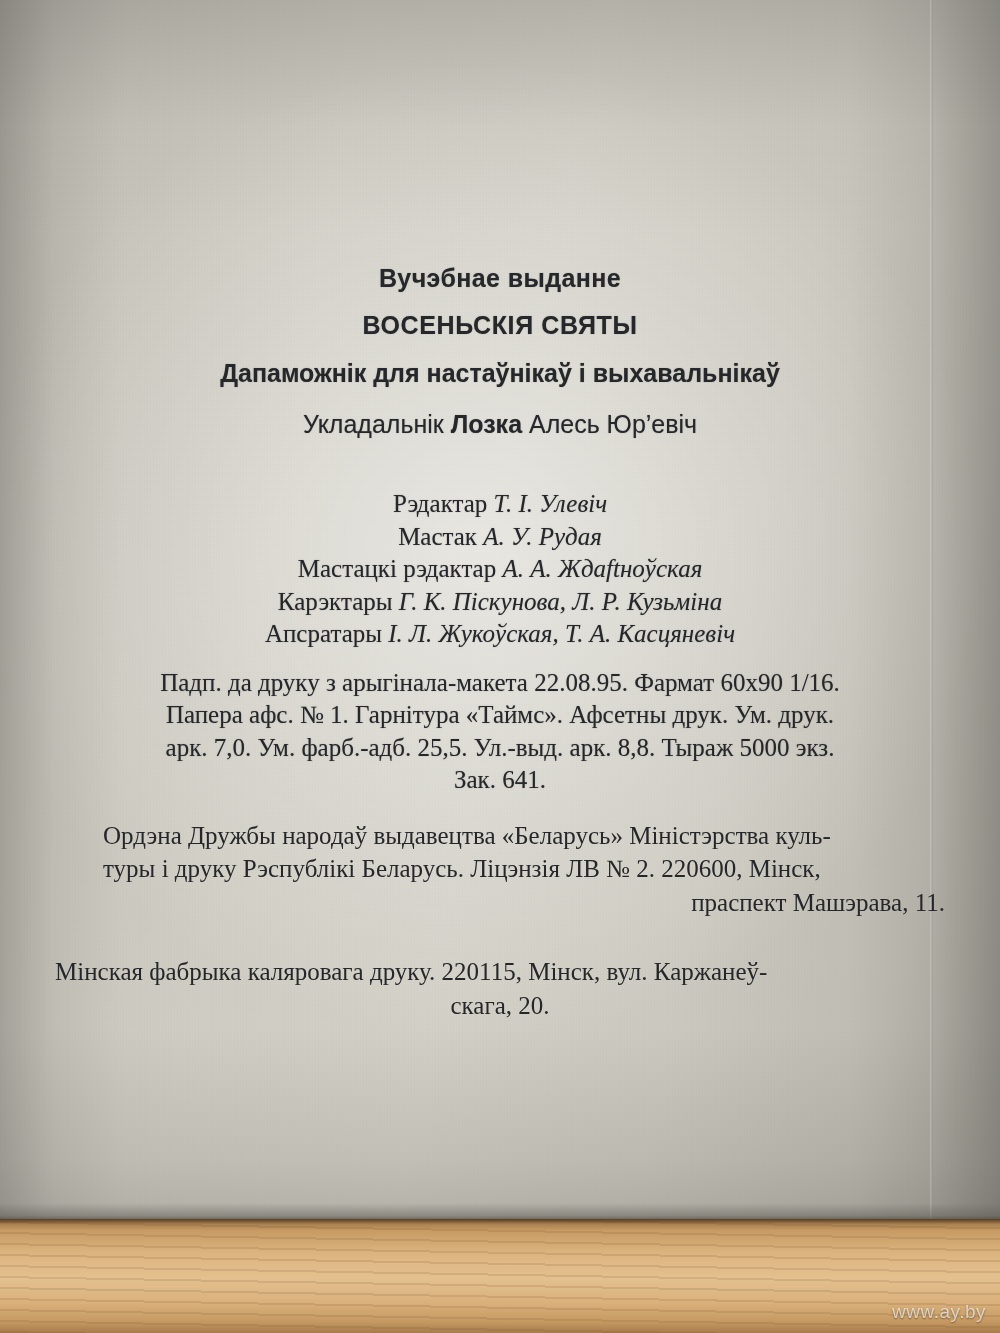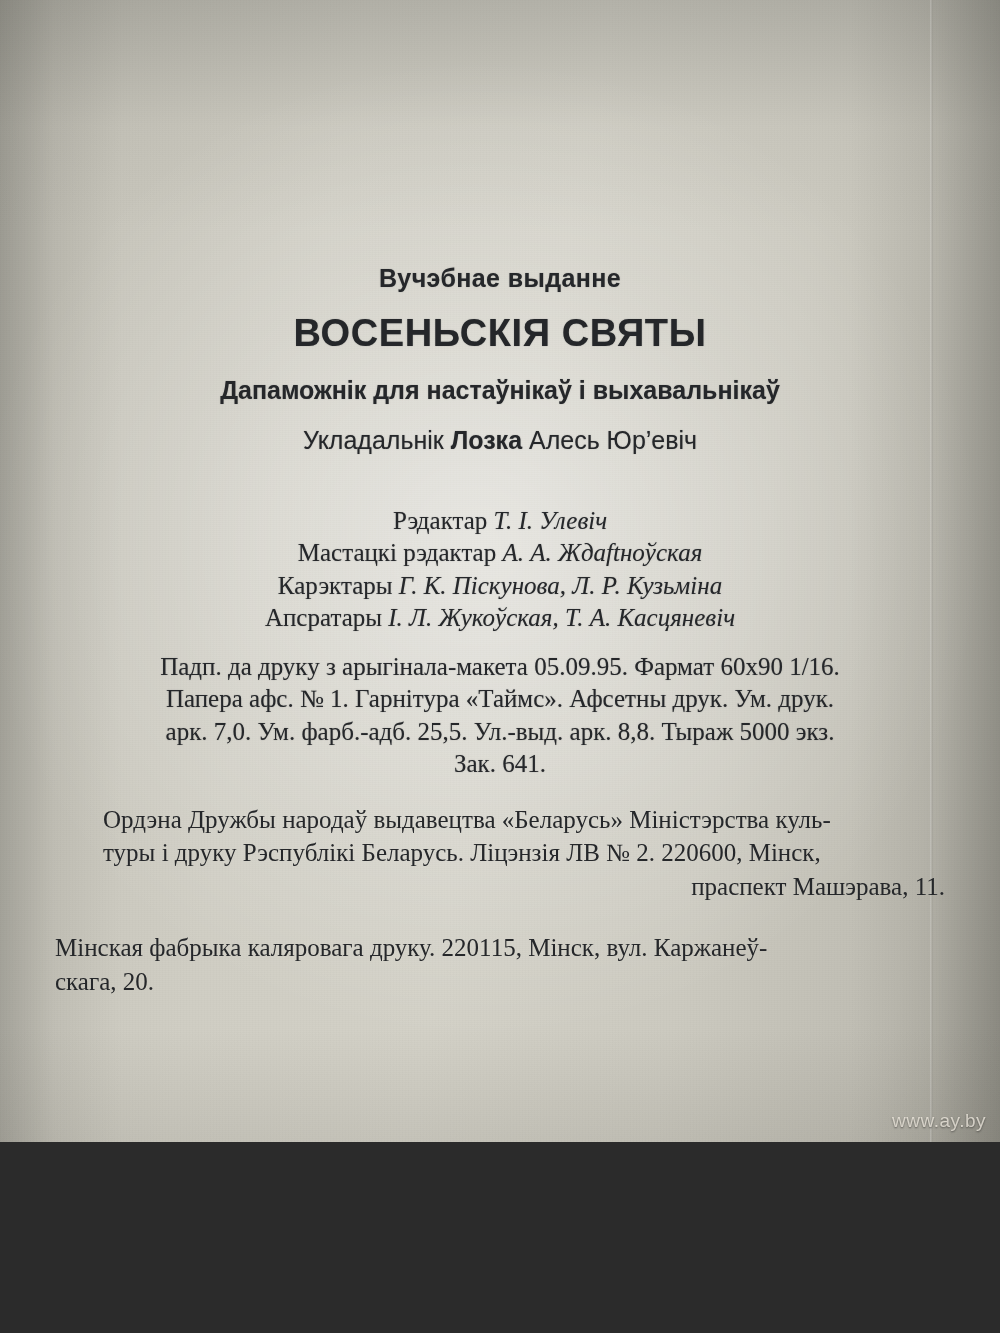--- a/index.html
+++ b/index.html
@@ -3,21 +3,21 @@
 <meta charset="utf-8">
 <style>
   html, body {
     margin: 0;
     padding: 0;
     background: #2b2b2b;
   }
   #page {
     position: relative;
     width: 1000px;
-    height: 1142px;
+    height: 1333px;
     overflow: hidden;
     background: #8b5cf6;
     font-family: "Liberation Serif", serif;
   }
 
   
   .paper {
     position: absolute;
     left: 0; top: 0;
     width: 1000px;
@@ -111,21 +111,21 @@
 
   .t-kicker {
     font-family: "Liberation Sans", sans-serif;
     font-weight: bold;
     font-size: 25px;
     letter-spacing: 0.4px;
   }
   .t-title {
     font-family: "Liberation Sans", sans-serif;
     font-weight: bold;
-    font-size: 38px;
+    font-size: 25px;
     letter-spacing: 0.6px;
     margin-top: 14px;
   }
   .t-sub {
     font-family: "Liberation Sans", sans-serif;
     font-weight: bold;
     font-size: 25px;
     margin-top: 16px;
   }
   .t-compiler {
@@ -160,26 +160,26 @@
   .publisher {
     margin-top: 22px;
     font-size: 25px;
     line-height: 1.34;
     margin-left: 48px;
   }
   .publisher .l1, .publisher .l2 { text-align: left; display: block; }
   .publisher .l3 { text-align: right; display: block; }
 
   .printer {
-    margin-top: 28px;
+    margin-top: 36px;
     font-size: 25px;
     line-height: 1.34;
   }
   .printer .l1 { text-align: left; display: block; }
-  .printer .l2 { text-align: left; display: block; }
+  .printer .l2 { text-align: center; display: block; }
 
   
   .watermark {
     position: absolute;
     right: 14px;
     bottom: 10px;
     font-family: "Liberation Sans", sans-serif;
     font-size: 19px;
     color: rgba(245,240,230,0.75);
     letter-spacing: 0.5px;
@@ -209,36 +209,40 @@
       <b>Лозка</b>
       <span>Алесь Юр’евіч</span>
     </p>
 
     <div class="credits">
       <p class="line">
         <span class="lbl">Рэдактар</span>
         <span class="nm">Т. І. Улевіч</span>
       </p>
       <p class="line">
+        <span class="lbl">Мастак</span>
+        <span class="nm">А. У. Рудая</span>
+      </p>
+      <p class="line">
         <span class="lbl">Мастацкі рэдактар</span>
         <span class="nm">А. А. Ждаftноўская</span>
       </p>
       <p class="line">
         <span class="lbl">Карэктары</span>
         <span class="nm">Г. К. Піскунова, Л. Р. Кузьміна</span>
       </p>
       <p class="line">
         <span class="lbl">Апсратары</span>
         <span class="nm">І. Л. Жукоўская, Т. А. Касцяневіч</span>
       </p>
     </div>
 
 
     <div class="imprint">
-      <p class="line just">Падп. да друку з арыгінала-макета 05.09.95. Фармат 60x90 1/16.</p>
+      <p class="line just">Падп. да друку з арыгінала-макета 22.08.95. Фармат 60x90 1/16.</p>
       <p class="line just">Папера афс. № 1. Гарнітура «Таймс». Афсетны друк. Ум. друк.</p>
       <p class="line just">арк. 7,0. Ум. фарб.-адб. 25,5. Ул.-выд. арк. 8,8. Тыраж 5000 экз.</p>
       <p class="line just">Зак. 641.</p>
     </div>
 
     <div class="publisher">
       <span class="l1">Ордэна Дружбы народаў выдавецтва «Беларусь» Міністэрства куль-</span>
       <span class="l2">туры і друку Рэспублікі Беларусь. Ліцэнзія ЛВ № 2. 220600, Мінск,</span>
       <span class="l3">праспект Машэрава, 11.</span>
     </div>

